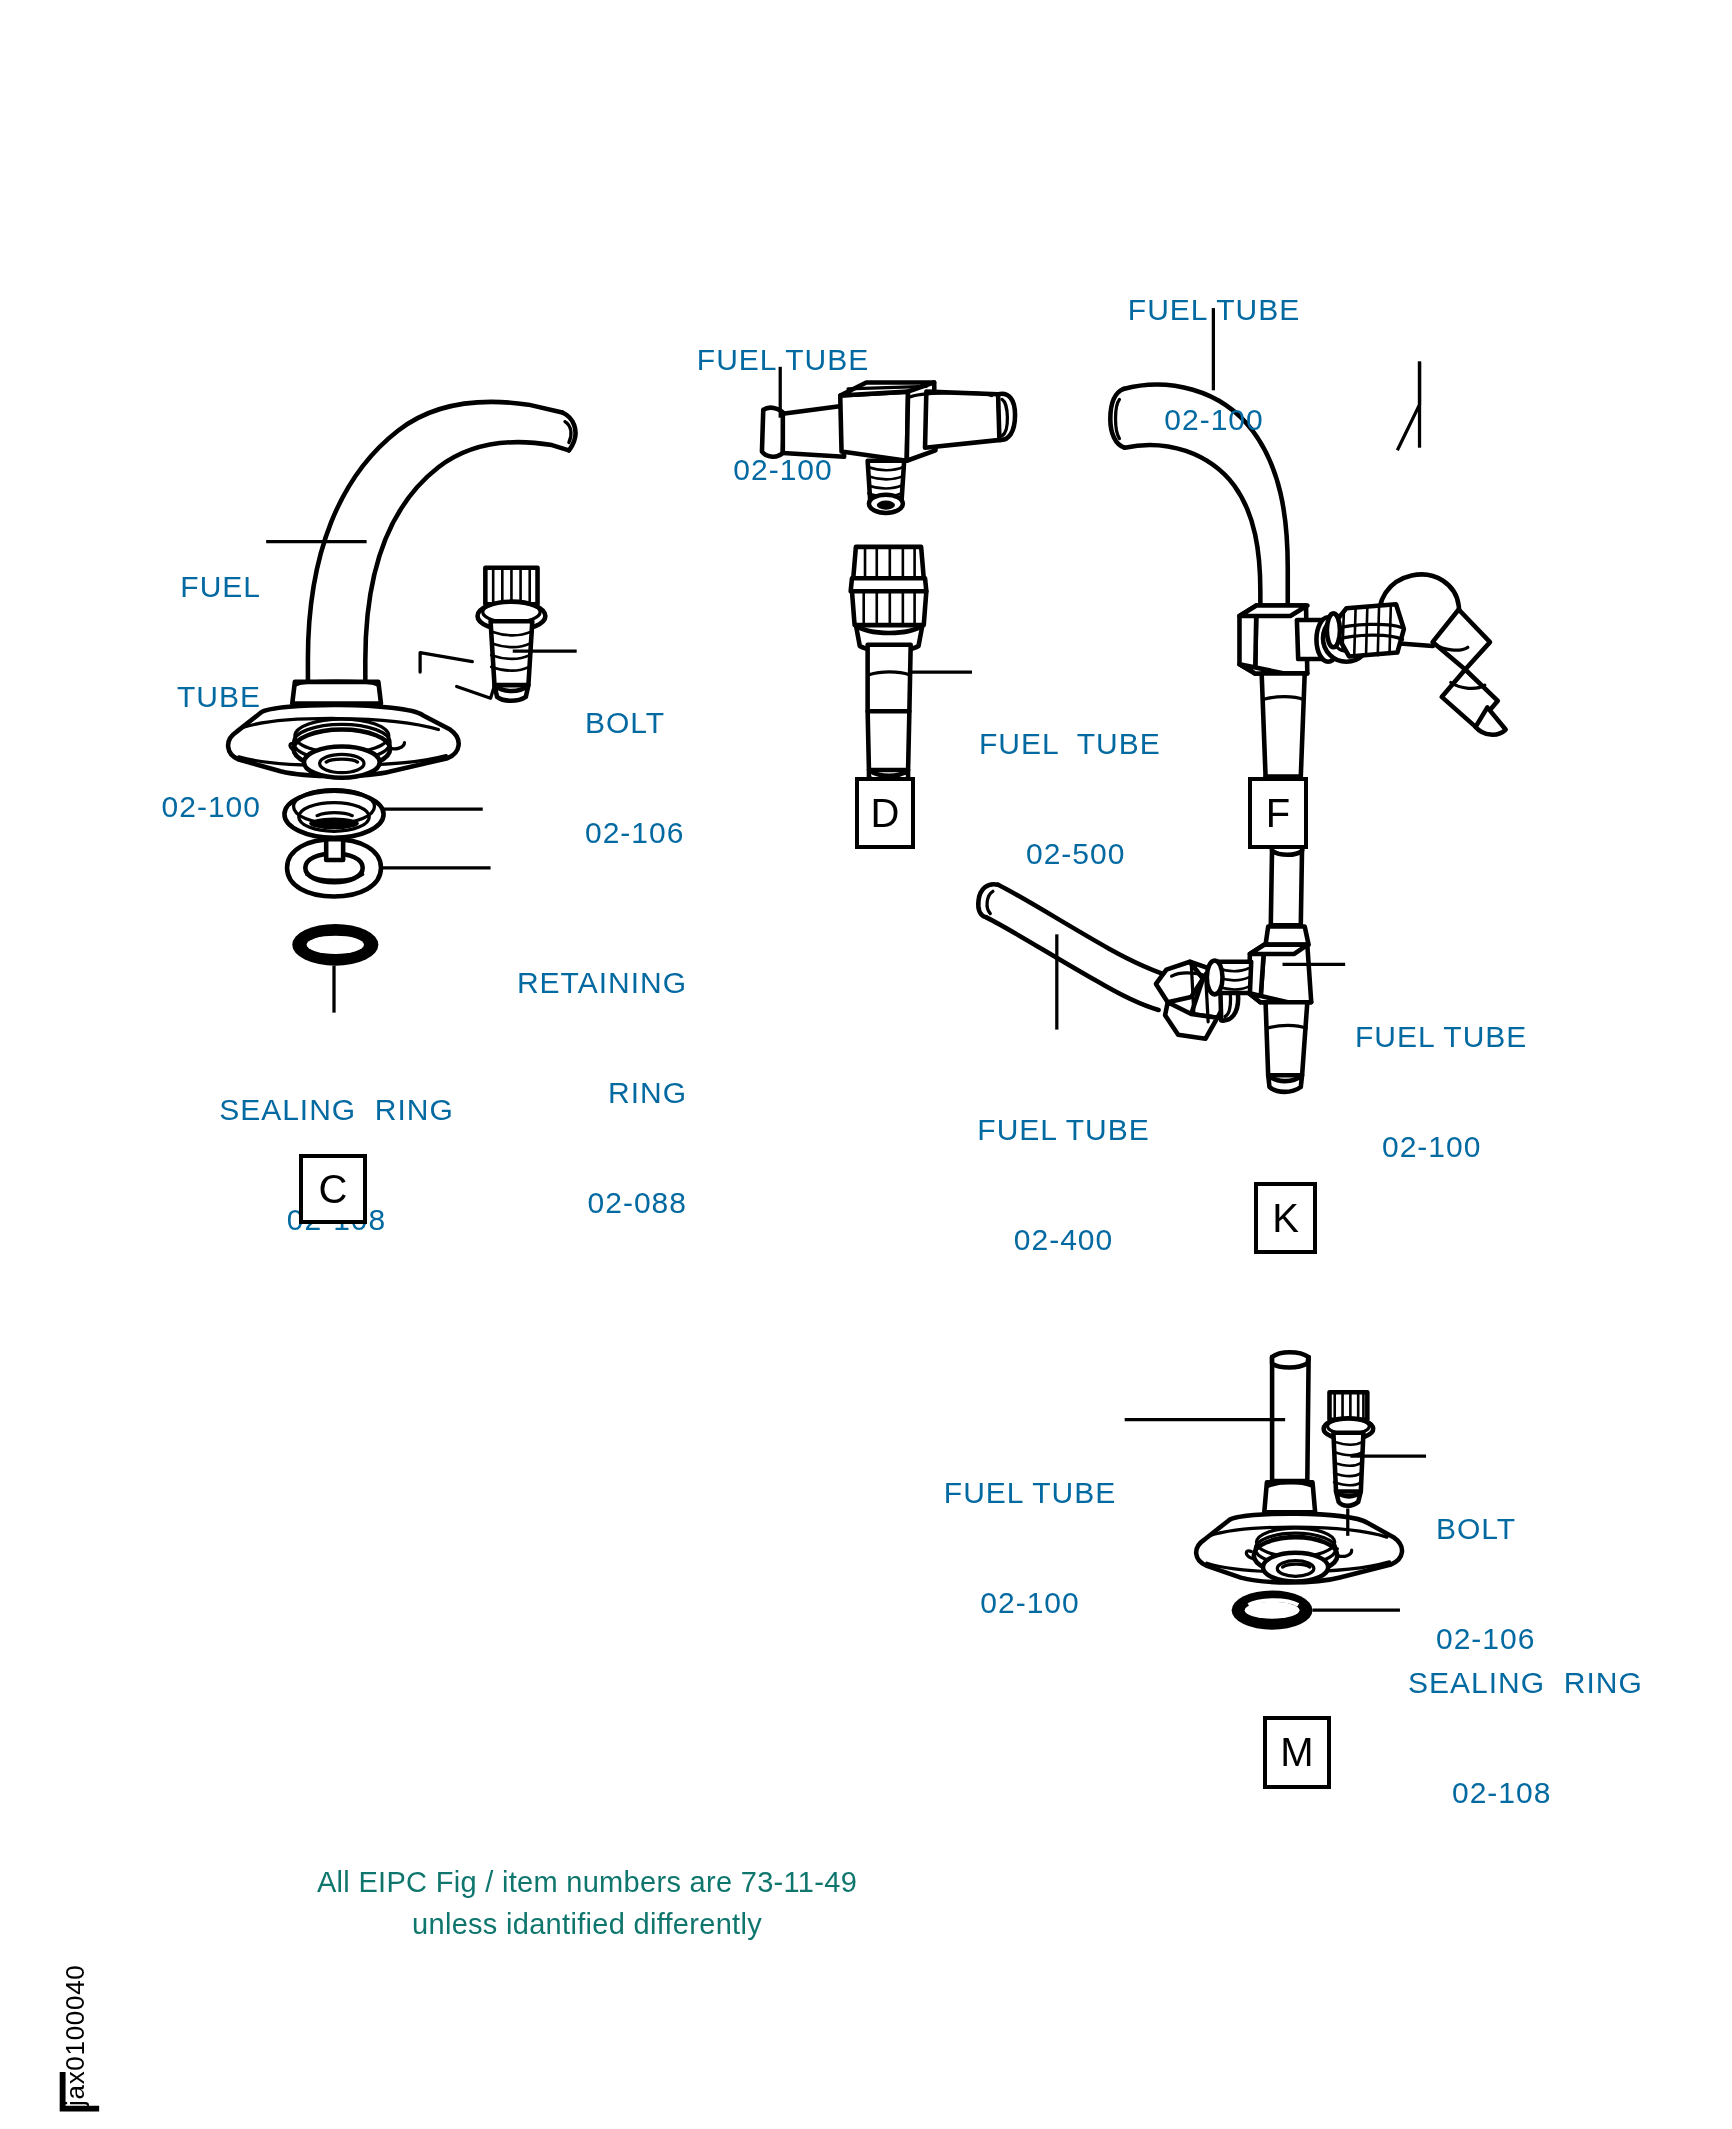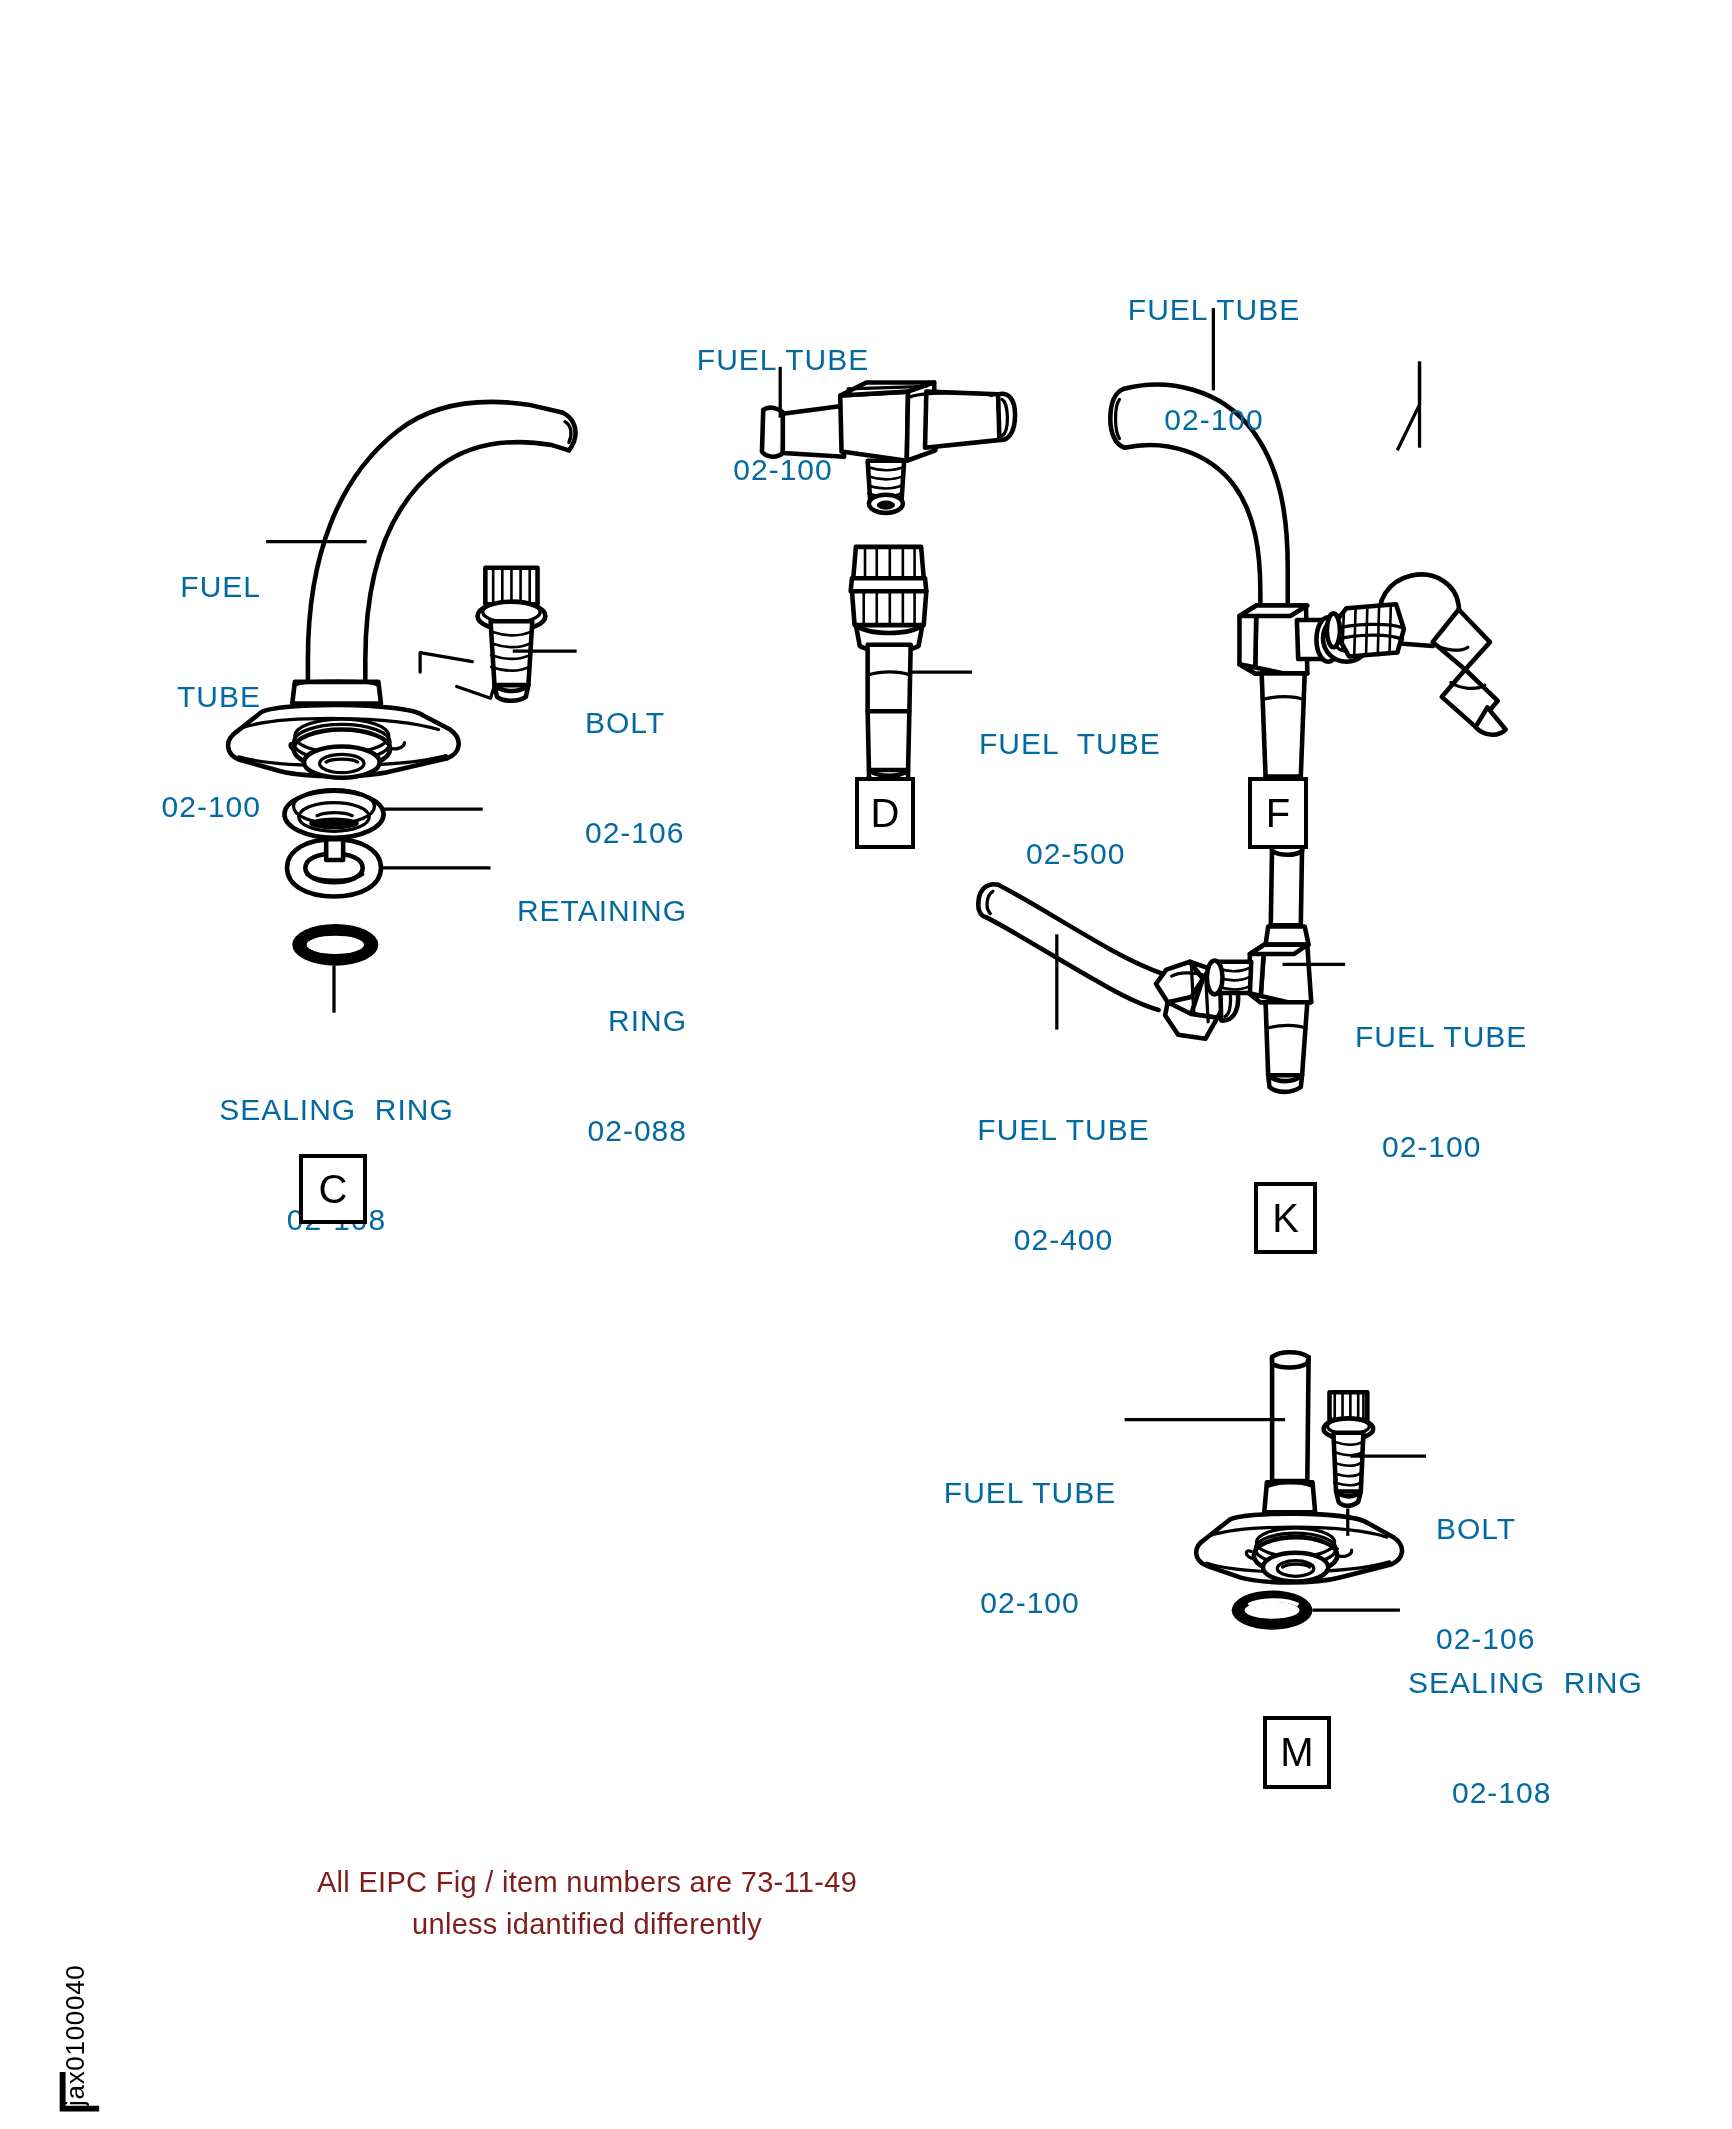--- a/index.html
+++ b/index.html
@@ -41,21 +41,21 @@
     font-family: "Liberation Sans", sans-serif;
     font-size: 40px;
     color: #000;
     box-sizing: border-box;
   }
 
   .note {
     position: absolute;
     font-family: "Liberation Sans", sans-serif;
     font-size: 29px;
-    color: #7f1d1d;
+    color: #0f766e;
     text-align: center;
     line-height: 1.45;
     white-space: pre-line;
     letter-spacing: 0.3px;
   }
 
   .figid {
     position: absolute;
     font-family: "Liberation Sans", sans-serif;
     font-size: 26px;
@@ -309,21 +309,21 @@
     <div>TUBE</div>
     <div>02-100</div>
   </div>
 
   <div class="lbl lft" style="left:585px; top:632px; width:196px;">
     <div>BOLT</div>
     <div>02-106</div>
   </div>
 
 
-  <div class="lbl rgt" style="left:457px; top:820px; width:230px;">
+  <div class="lbl rgt" style="left:457px; top:892px; width:230px;">
     <div>RETAINING</div>
     <div>RING</div>
     <div>02-088</div>
   </div>
 
   <div class="lbl ctr" style="left:144px; top:1019px; width:385px;">
     <div>SEALING  RING</div>
     <div>02-108</div>
   </div>
 

